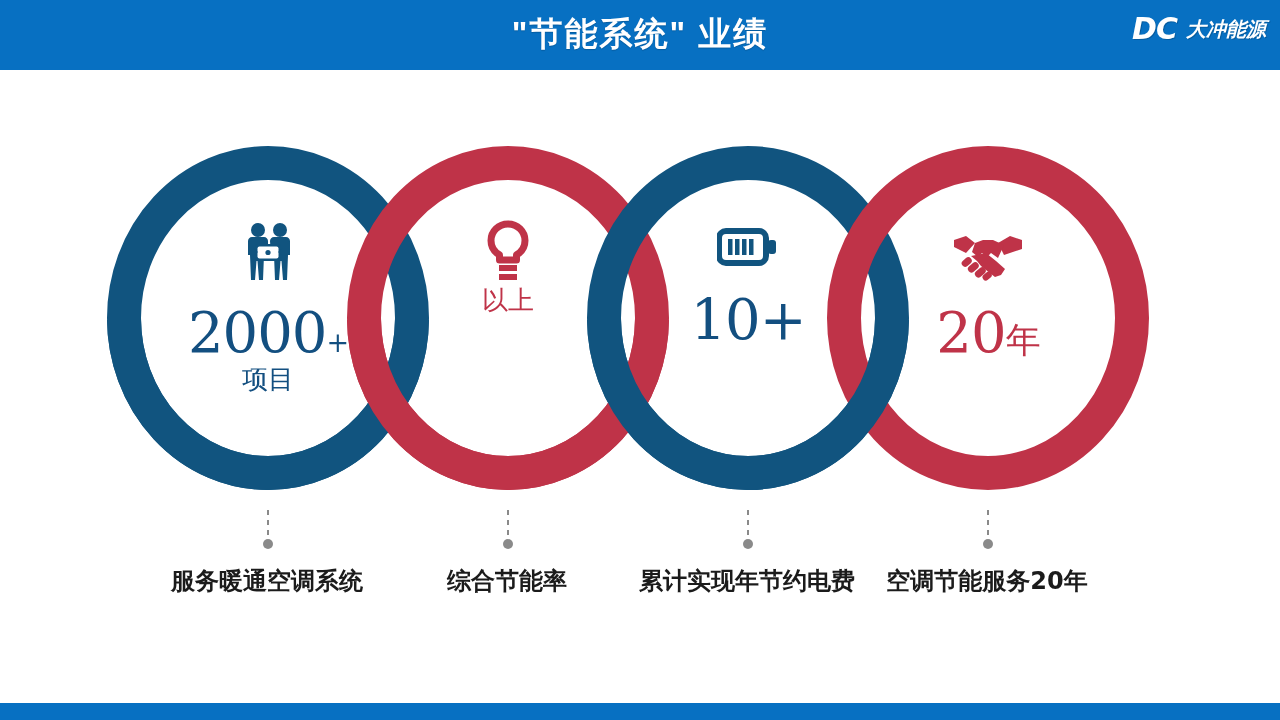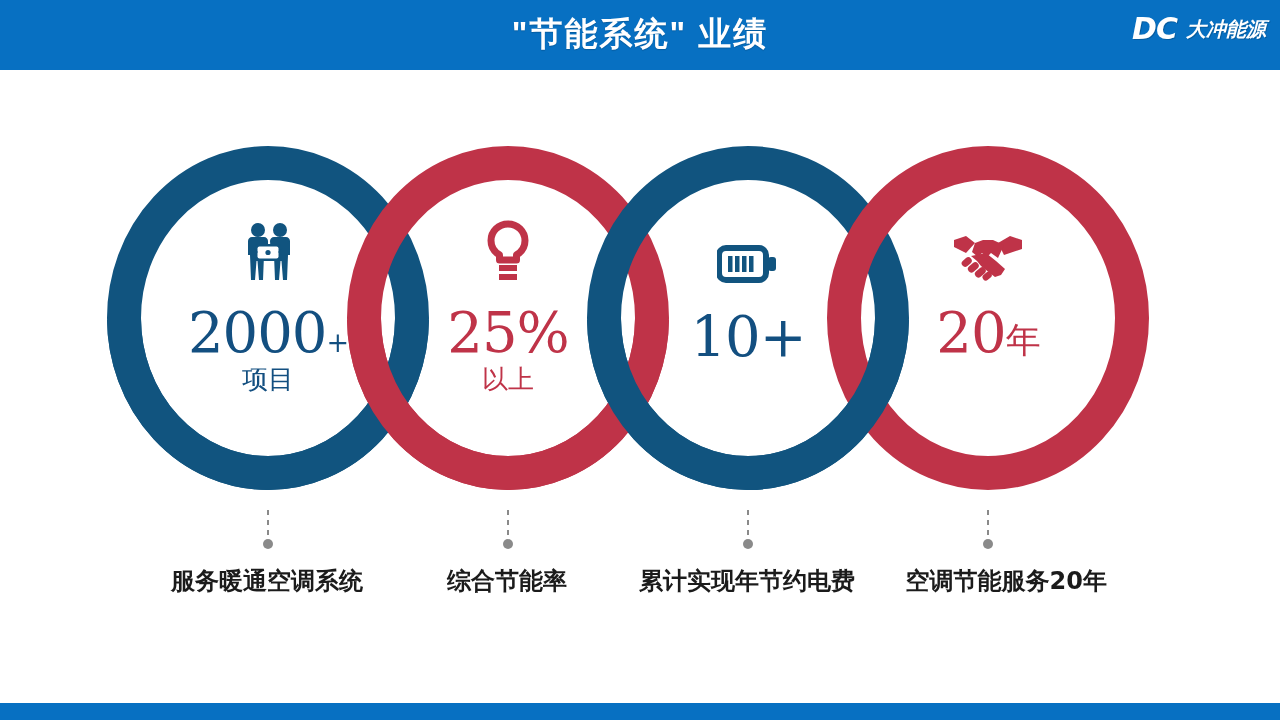--- a/index.html
+++ b/index.html
@@ -161,27 +161,24 @@
   </div>
 
   <div class="circle-content" style="left:398px; top:150px;">
     <div class="icon-box">
       <svg width="52" height="62" viewBox="0 0 52 62" fill="none" stroke="#BF3348">
         <path d="M26 4c-9.4 0-17 7.4-17 16.6 0 6.1 3.4 11.4 8.5 14.3v5.1h17v-5.1C39.6 32 43 26.7 43 20.6 43 11.4 35.4 4 26 4z" stroke-width="7" stroke-linejoin="round"></path>
         <rect x="17" y="45" width="18" height="6" fill="#BF3348" stroke="none"></rect>
         <rect x="17" y="54" width="18" height="6" fill="#BF3348" stroke="none"></rect>
       </svg>
     </div>
-    <div class="big-num red-t">
-      <span>25%</span><span class="suffix-sm"></span>
-    </div>
     <div class="sub-cn red-t">以上</div>
   </div>
 
-  <div class="circle-content" style="left:638px; top:154px;">
+  <div class="circle-content" style="left:638px; top:137px;">
     <div class="icon-box">
       <svg width="62" height="44" viewBox="0 0 62 44" fill="#11547F">
         <rect x="2" y="6" width="47" height="32" rx="7" fill="none" stroke="#11547F" stroke-width="6"></rect>
         <rect x="51" y="15" width="8" height="14" rx="3"></rect>
         <rect x="11" y="14" width="4.5" height="16"></rect>
         <rect x="18" y="14" width="4.5" height="16"></rect>
         <rect x="25" y="14" width="4.5" height="16"></rect>
         <rect x="32" y="14" width="4.5" height="16"></rect>
       </svg>
     </div>
@@ -223,15 +220,15 @@
   <div class="conn-dot"></div>
 </div>
 <div class="connector" style="left:987px; top:510px; height:34px;">
   <div class="conn-dash"></div>
   <div class="conn-dot"></div>
 </div>
 
 <div class="caption" style="left:147px; top:565px; width:240px;">服务暖通空调系统</div>
 <div class="caption" style="left:387px; top:565px; width:240px;">综合节能率</div>
 <div class="caption" style="left:627px; top:565px; width:240px;">累计实现年节约电费</div>
-<div class="caption" style="left:867px; top:565px; width:240px;text-align:right;">空调节能服务20年</div>
+<div class="caption" style="left:867px; top:565px; width:240px;">空调节能服务20年</div>
 
 <div class="footer"></div>
 
 </body></html>

